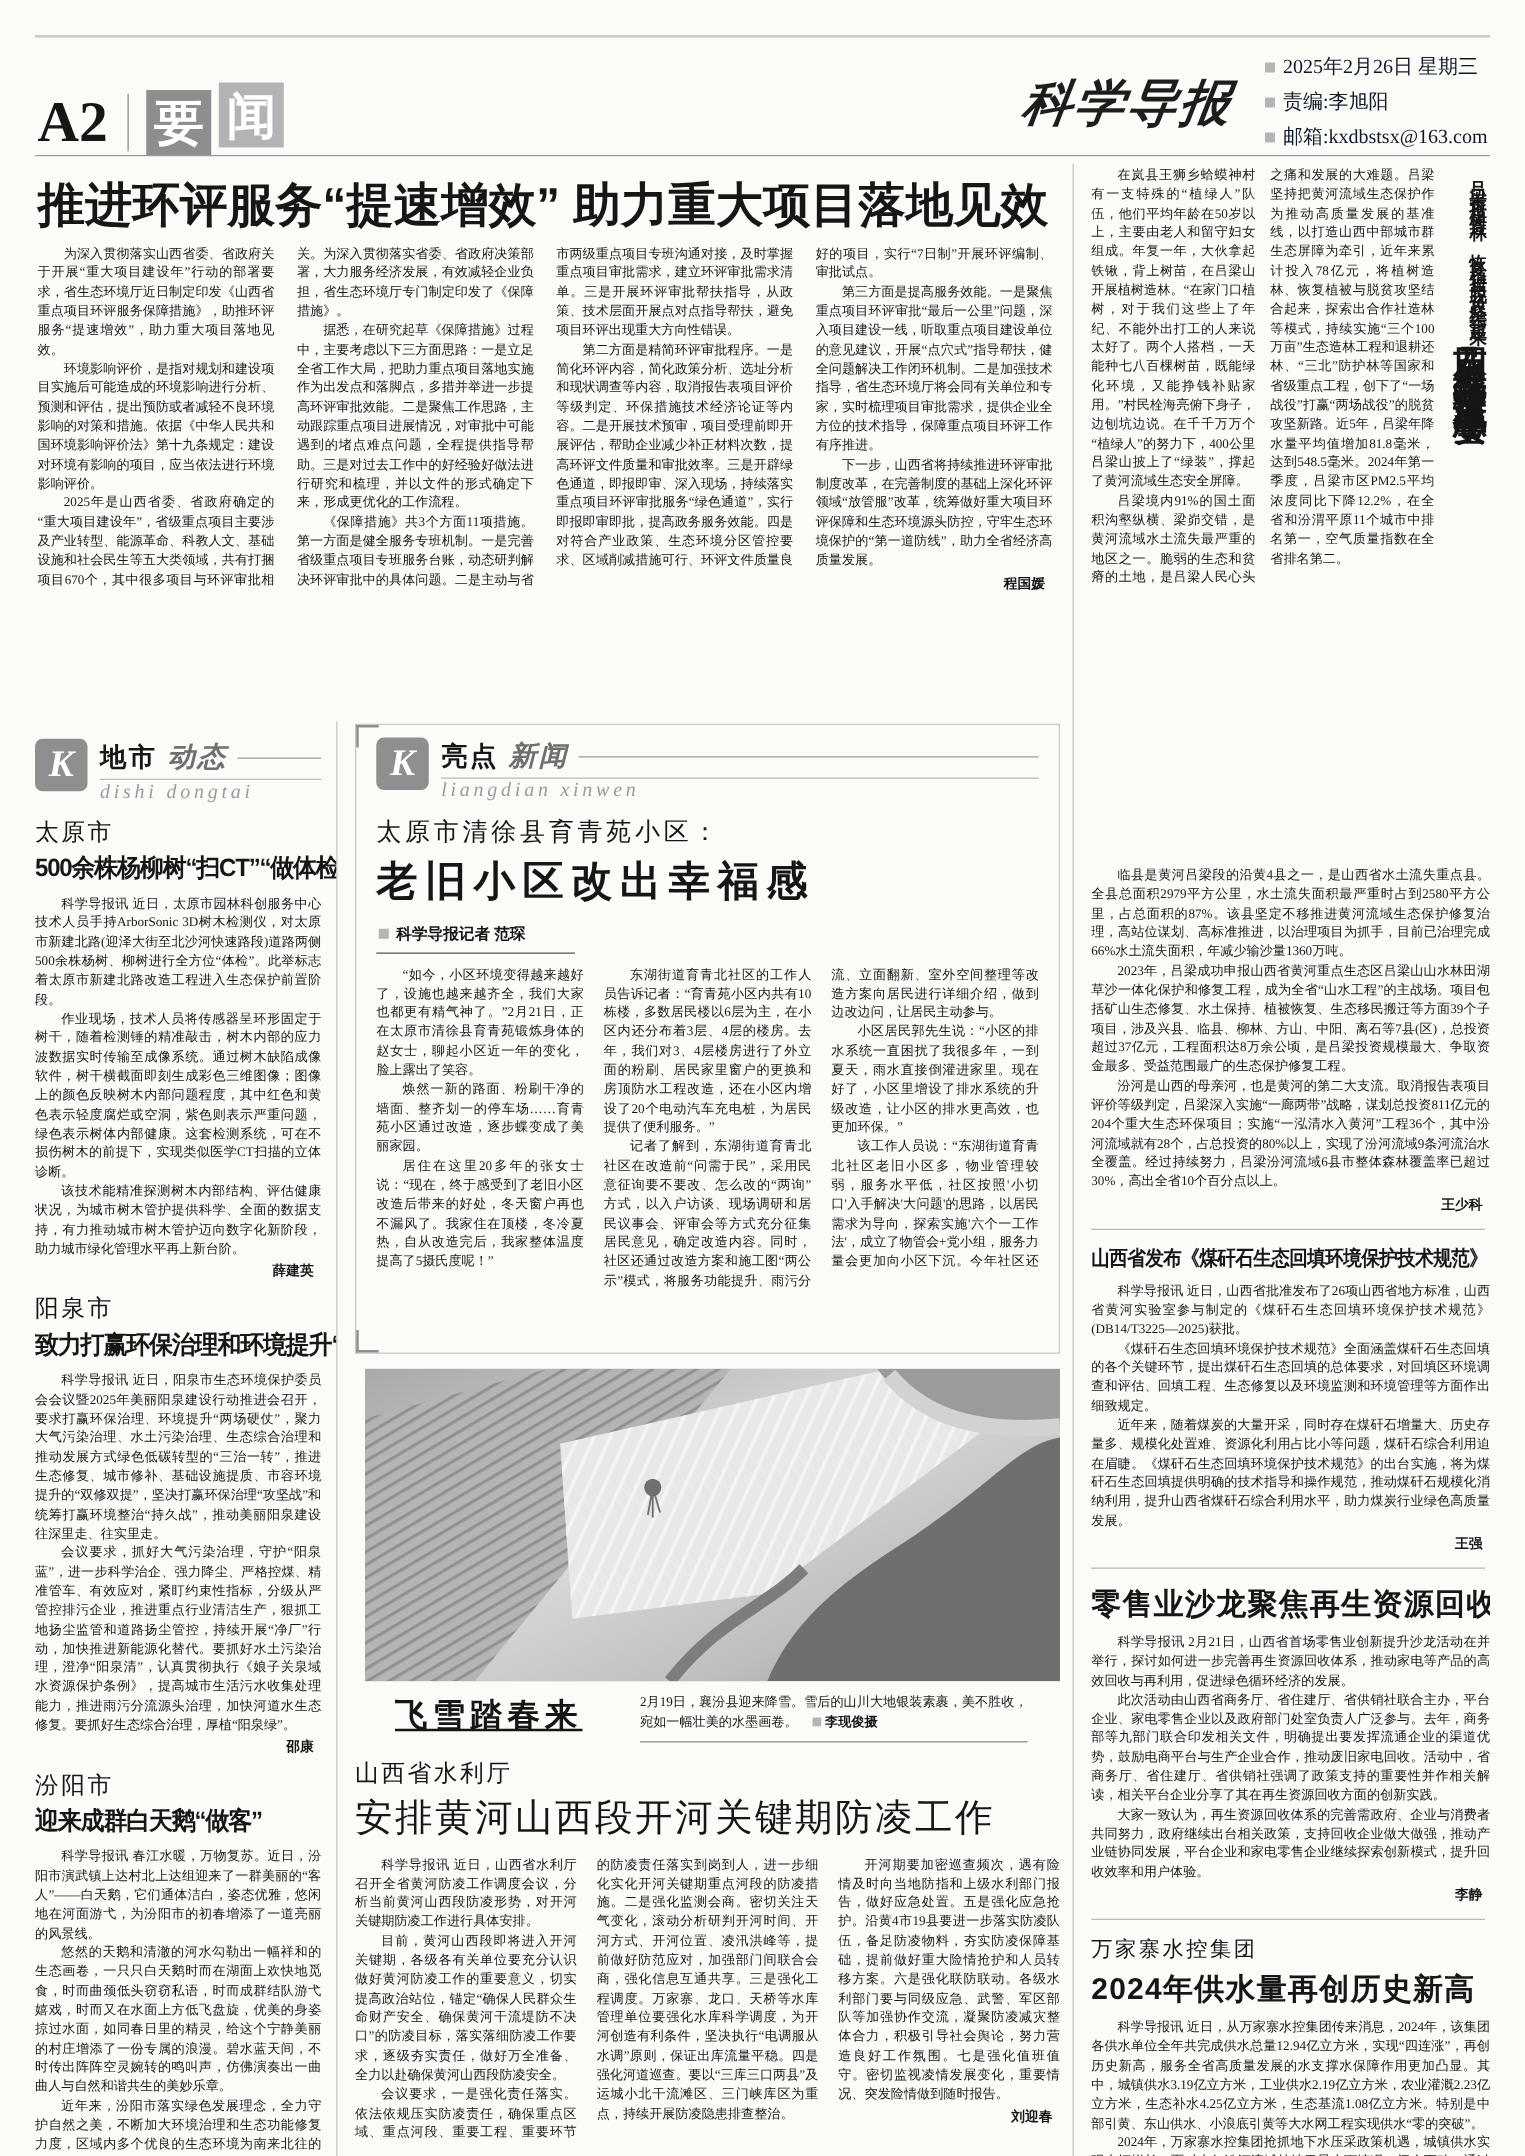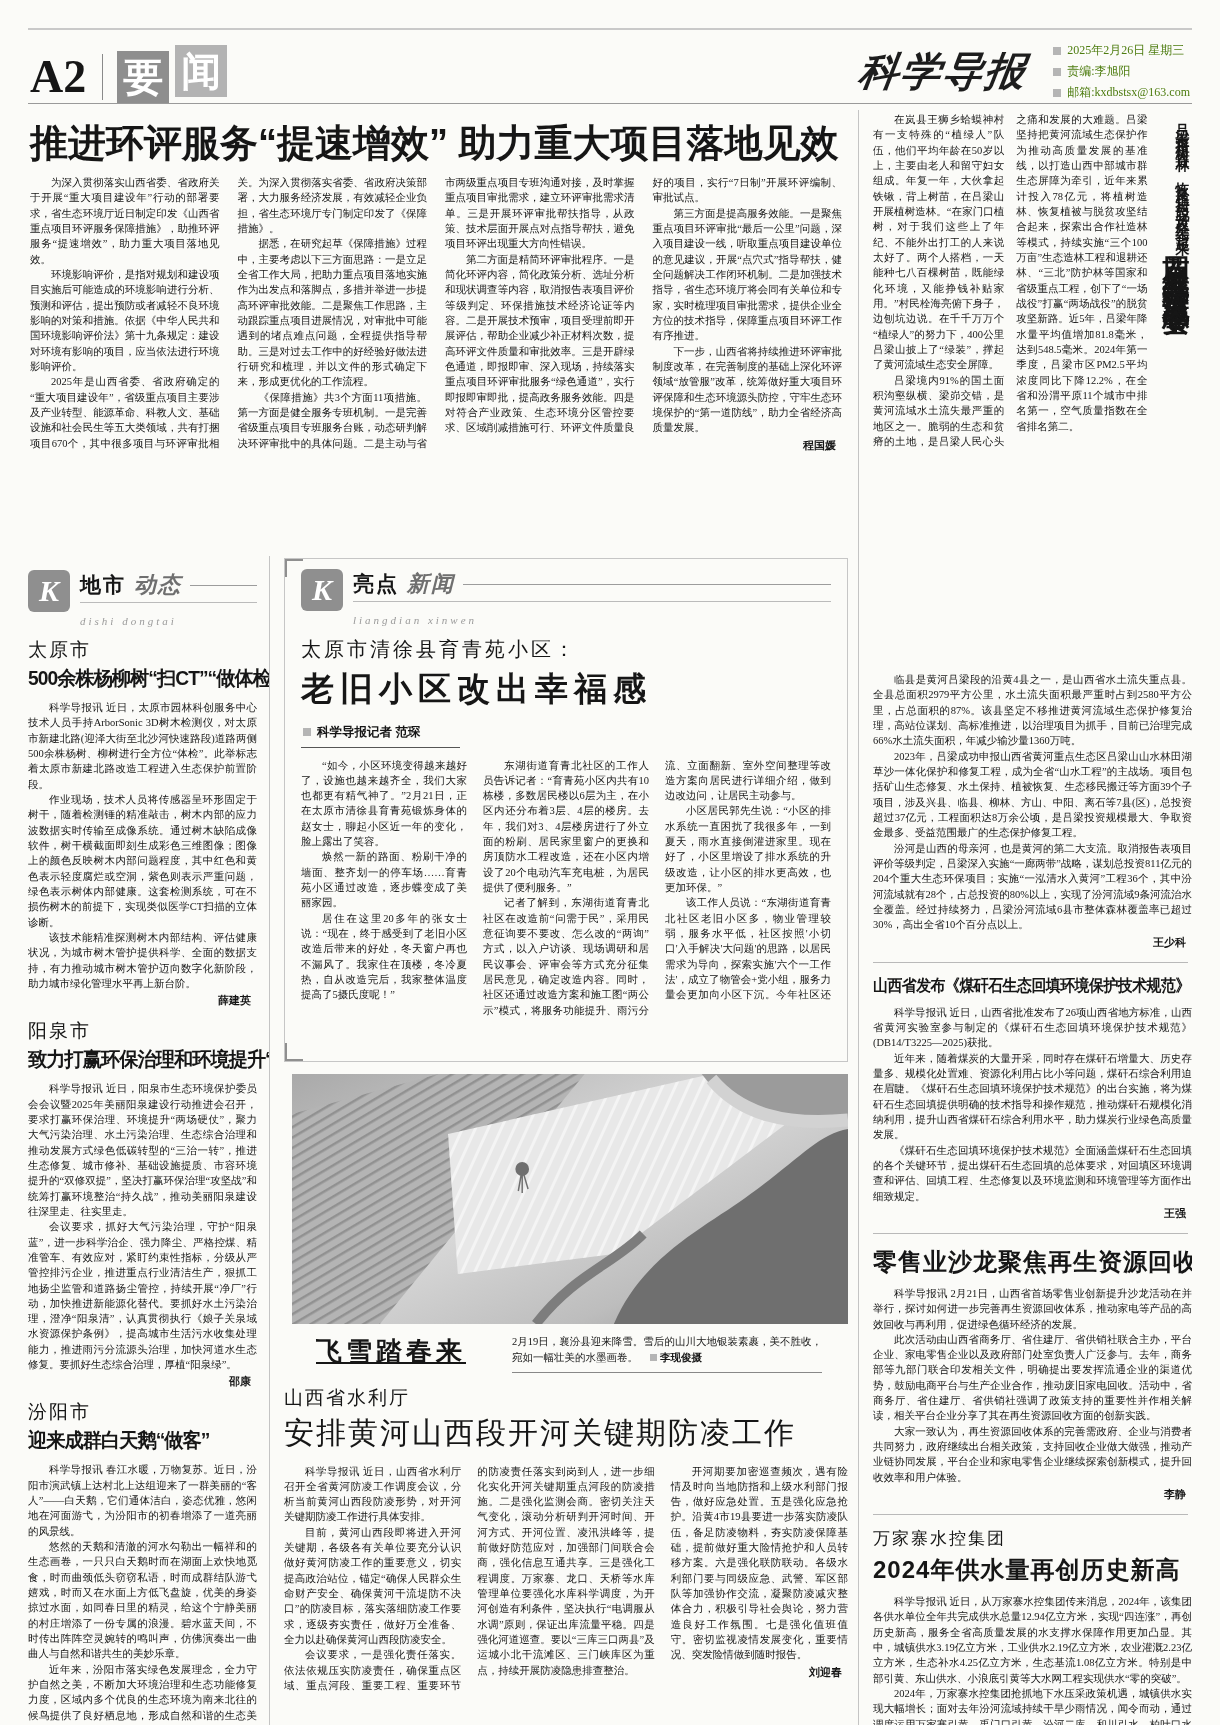--- a/index.html
+++ b/index.html
@@ -13,21 +13,21 @@
   .pageno{font-size:46px;font-weight:bold;font-family:"Liberation Serif",serif;
           padding-right:16px;border-right:1px solid #8a8a8a;line-height:1;}
   .secblocks{display:flex;gap:6px;}
   .secblock{width:52px;height:52px;display:flex;align-items:center;justify-content:center;
             color:#fff;font-size:40px;font-weight:bold;font-family:"Liberation Sans",sans-serif;}
   .secblock.b1{background:#8e8e8e;}
   .secblock.b2{background:#b3b3b3;margin-top:-6px;}
   .mh-right{display:flex;align-items:center;gap:26px;}
   .paper-logo{font-size:40px;font-weight:bold;font-style:italic;transform:skewX(-8deg);
               font-family:"Liberation Serif",serif;color:#1d1d1d;letter-spacing:2px;}
-  .mh-info{font-size:12px;line-height:1.75;color:#4d7c0f;}
+  .mh-info{font-size:16px;line-height:1.75;color:#0f172a;}
   .mh-info .row{display:flex;align-items:center;gap:6px;}
   .sq{display:inline-block;width:8px;height:8px;background:#b5b5b5;}
   
   .content{display:grid;grid-template-columns:242px 588px 334px;grid-template-rows:446px auto;margin-top:6px;}
   .main-article{grid-row:1;grid-column:1/3;padding:6px 16px 0 2px;height:440px;overflow:hidden;}
   .right-rail{grid-row:1/3;grid-column:3;border-left:1px solid #c4c4c4;padding-left:14px;height:1630px;overflow:hidden;}
   .left-rail{grid-row:2;grid-column:1;border-right:1px solid #c4c4c4;padding-right:12px;height:1170px;overflow:hidden;}
   .mid-col{grid-row:2;grid-column:2;padding-left:14px;padding-right:10px;height:1170px;overflow:hidden;}
   
   .para{margin:0;text-indent:2em;text-align:justify;font-size:10.5px;line-height:1.46;}
@@ -42,22 +42,22 @@
   .sec-head{display:flex;gap:10px;margin:14px 0 10px;align-items:flex-start;}
   .k-badge{width:42px;height:42px;background:#8f8f8f;border-radius:6px;color:#fff;display:flex;
            align-items:center;justify-content:center;font-family:"Liberation Serif",serif;
            font-size:30px;font-weight:bold;font-style:italic;flex:none;}
   .sec-right{flex:1;}
   .sec-trow{display:flex;align-items:center;gap:8px;}
   .sec-title-a{font-family:"Liberation Sans",sans-serif;font-weight:bold;font-size:21px;letter-spacing:2px;}
   .sec-title-b{font-family:"Liberation Serif",serif;font-weight:bold;font-style:italic;font-size:22px;
                color:#6f6f6f;letter-spacing:2px;}
   .sec-rule{flex:1;height:1px;background:#9c9c9c;}
-  .sec-pinyin{font-style:italic;color:#9a9a9a;font-size:11px;letter-spacing:3px;border-top:1px solid #bbb;
-              margin-top:2px;padding-top:12px;font-family:"Liberation Serif",serif;}
+  .sec-pinyin{font-style:italic;color:#9a9a9a;font-size:16px;letter-spacing:3px;border-top:1px solid #bbb;
+              margin-top:2px;padding-top:1px;font-family:"Liberation Serif",serif;}
   
   .lr-art h3{font-family:"Liberation Sans",sans-serif;font-weight:bold;font-size:20px;margin:2px 0 8px;
              letter-spacing:-1px;white-space:nowrap;transform-origin:left;transform:scaleX(.96);}
   .lr-art{margin-bottom:10px;}
   
   .lv-top{display:flex;gap:12px;height:552px;overflow:hidden;margin-top:2px;}
   .lv-cols{flex:1;column-count:2;column-gap:12px;height:552px;overflow:hidden;}
   .lv-vert{writing-mode:vertical-rl;display:flex;flex:none;}
   .lv-kicker{font-family:"Liberation Sans",sans-serif;font-size:14px;letter-spacing:5px;margin-left:10px;font-weight:600;}
   .lv-title{font-family:"Liberation Sans",sans-serif;font-weight:800;font-size:27px;letter-spacing:3px;line-height:1.2;}
@@ -167,22 +167,22 @@
           <div class="author">王少科</div>
         </div>
       </section>
 
       <hr class="rail-rule">
 
       <section>
         <h3 class="rr-h3 meigan">山西省发布《煤矸石生态回填环境保护技术规范》</h3>
         <div>
             <p class="para">科学导报讯 近日，山西省批准发布了26项山西省地方标准，山西省黄河实验室参与制定的《煤矸石生态回填环境保护技术规范》(DB14/T3225—2025)获批。</p>
+            <p class="para">《煤矸石生态回填环境保护技术规范》全面涵盖煤矸石生态回填的各个关键环节，提出煤矸石生态回填的总体要求，对回填区环境调查和评估、回填工程、生态修复以及环境监测和环境管理等方面作出细致规定。</p>
             <p class="para">近年来，随着煤炭的大量开采，同时存在煤矸石增量大、历史存量多、规模化处置难、资源化利用占比小等问题，煤矸石综合利用迫在眉睫。《煤矸石生态回填环境保护技术规范》的出台实施，将为煤矸石生态回填提供明确的技术指导和操作规范，推动煤矸石规模化消纳利用，提升山西省煤矸石综合利用水平，助力煤炭行业绿色高质量发展。</p>
-            <p class="para">《煤矸石生态回填环境保护技术规范》全面涵盖煤矸石生态回填的各个关键环节，提出煤矸石生态回填的总体要求，对回填区环境调查和评估、回填工程、生态修复以及环境监测和环境管理等方面作出细致规定。</p>
           </div>
         <div class="author">王强</div>
       </section>
 
       <hr class="rail-rule">
 
       <section>
         <h3 class="rr-h3 lingshou">零售业沙龙聚焦再生资源回收</h3>
         <div>
             <p class="para">科学导报讯 2月21日，山西省首场零售业创新提升沙龙活动在并举行，探讨如何进一步完善再生资源回收体系，推动家电等产品的高效回收与再利用，促进绿色循环经济的发展。</p>

